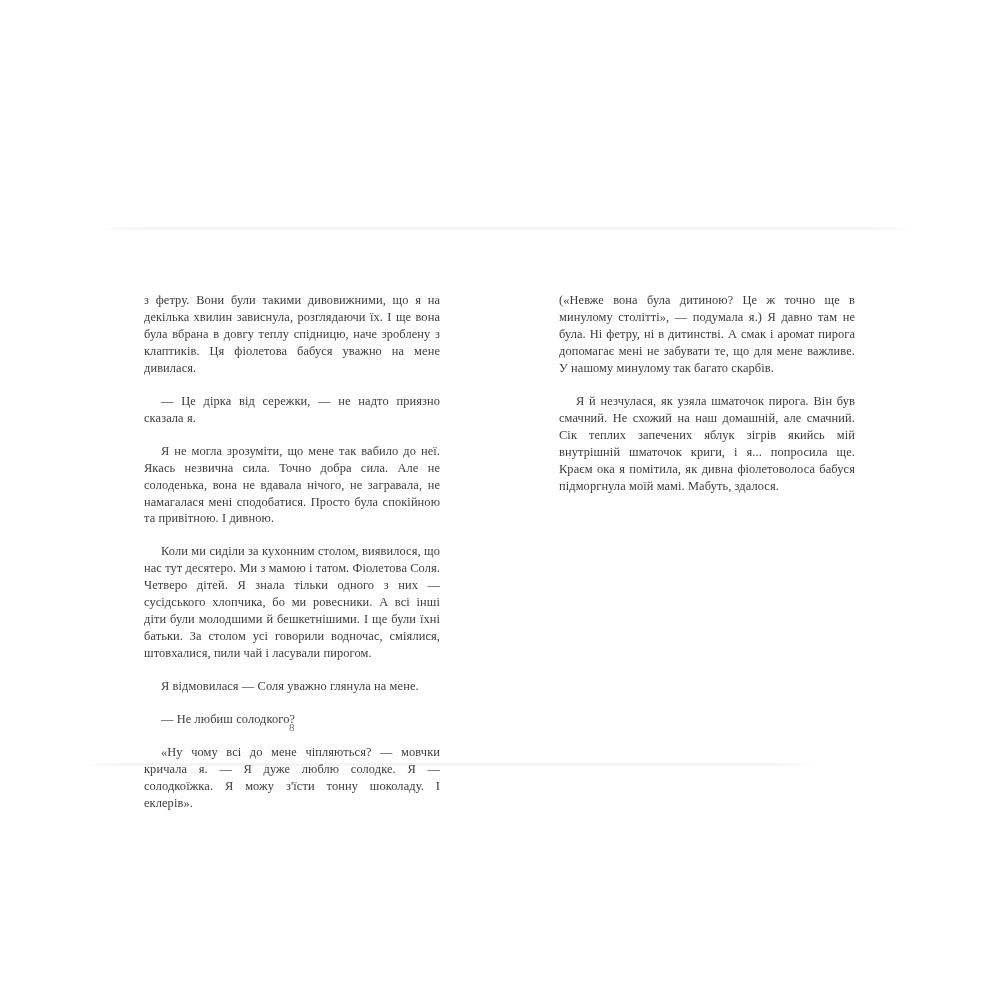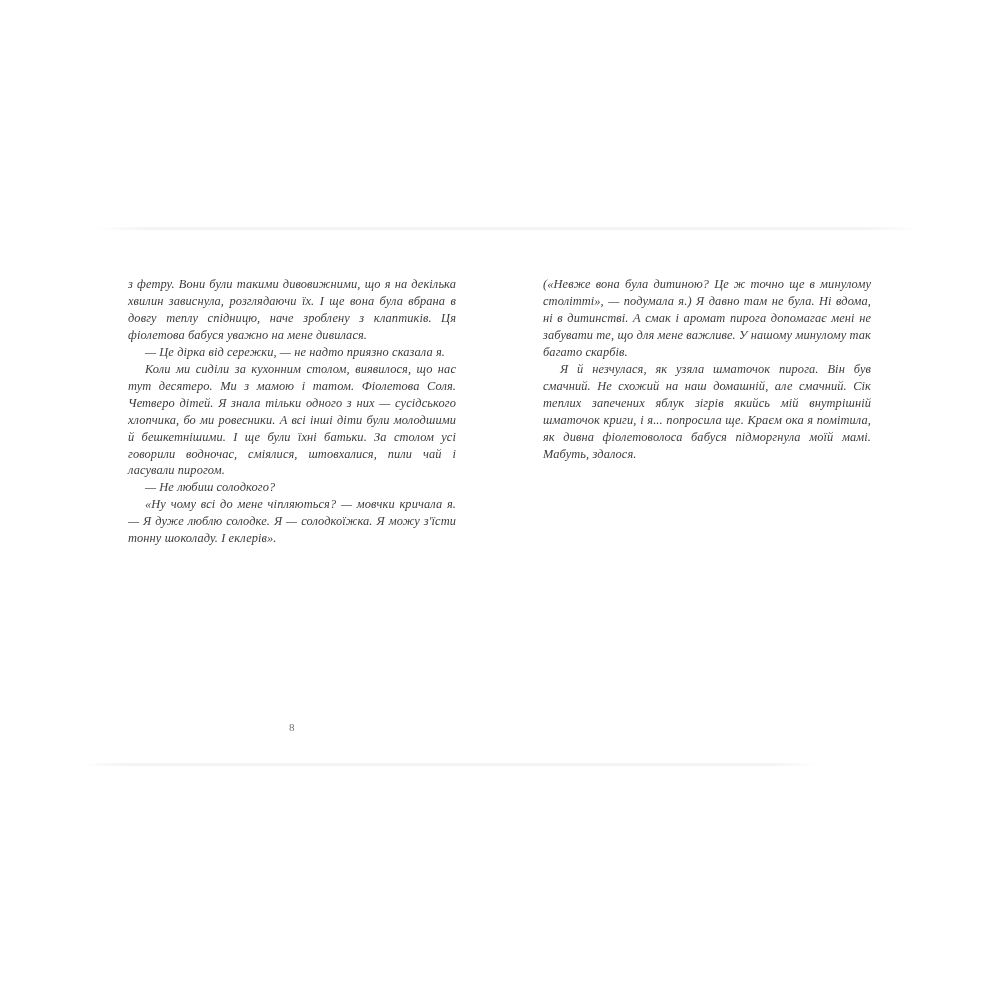--- a/index.html
+++ b/index.html
@@ -37,24 +37,23 @@
     color: #3c3c3c;
     font-size: 12.4px;
     line-height: 16.96px;
     text-align: justify;
     letter-spacing: 0.1px;
   }
   .page-column.left  { left: 128px; }
   .page-column.right { left: 543px; }
 
   .page-column p {
-    margin: 0;
+    margin: 16px;
     padding: 0;
     hyphens: auto;
-    font-style: italic;
     -webkit-hyphens: auto;
   }
   .page-column p.indent { text-indent: 17px; }
 
   .page-number {
     position: absolute;
     left: 128px;
     top: 721px;
     width: 328px;
     text-align: center;
@@ -66,27 +65,29 @@
 </head>
 <body>
 
 <div class="viewport">
 
   <div class="edge-shadow top"></div>
 
   <div class="page-column left">
       <p lang="uk">з фетру. Вони були такими дивовижними, що я на декілька хвилин зависнула, розглядаючи їх. І ще вона була вбрана в довгу теплу спідницю, наче зроблену з клаптиків. Ця фіолетова бабуся уважно на мене дивилася.</p>
       <p lang="uk" class="indent">— Це дірка від сережки, — не надто приязно сказала я.</p>
+      <p lang="uk" class="indent">Я не могла зрозуміти, що мене так вабило до неї. Якась незвична сила. Точно добра сила. Але не солоденька, вона не вдавала нічого, не загравала, не намагалася мені сподобатися. Просто була спокійною та привітною. І дивною.</p>
       <p lang="uk" class="indent">Коли ми сиділи за кухонним столом, виявилося, що нас тут десятеро. Ми з мамою і татом. Фіолетова Соля. Четверо дітей. Я знала тільки одного з них — сусідського хлопчика, бо ми ровесники. А всі інші діти були молодшими й бешкетнішими. І ще були їхні батьки. За столом усі говорили водночас, сміялися, штовхалися, пили чай і ласували пирогом.</p>
+      <p lang="uk" class="indent">Я відмовилася — Соля уважно глянула на мене.</p>
       <p lang="uk" class="indent">— Не любиш солодкого?</p>
       <p lang="uk" class="indent">«Ну чому всі до мене чіпляються? — мовчки кричала я. — Я дуже люблю солодке. Я — солодкоїжка. Я можу з'їсти тонну шоколаду. І еклерів».</p>
     </div>
 
   <div class="page-column right">
-      <p lang="uk">(«Невже вона була дитиною? Це ж точно ще в минулому столітті», — подумала я.) Я давно там не була. Ні вдома, ні в дитинстві. А смак і аромат пирога допомагає мені не забувати те, що для мене важливе. У нашому минулому так багато скарбів.</p>
+      <p lang="uk">(«Невже вона була дитиною? Це ж точно ще в минулому столітті», — подумала я.) Я давно там не була. Ні фетру, ні в дитинстві. А смак і аромат пирога допомагає мені не забувати те, що для мене важливе. У нашому минулому так багато скарбів.</p>
       <p lang="uk" class="indent">Я й незчулася, як узяла шматочок пирога. Він був смачний. Не схожий на наш домашній, але смачний. Сік теплих запечених яблук зігрів якийсь мій внутрішній шматочок криги, і я... попросила ще. Краєм ока я помітила, як дивна фіолетоволоса бабуся підморгнула моїй мамі. Мабуть, здалося.</p>
     </div>
 
   <div class="page-number">8</div>
 
   <div class="edge-shadow bottom"></div>
 
 </div>
 
 </body></html>

